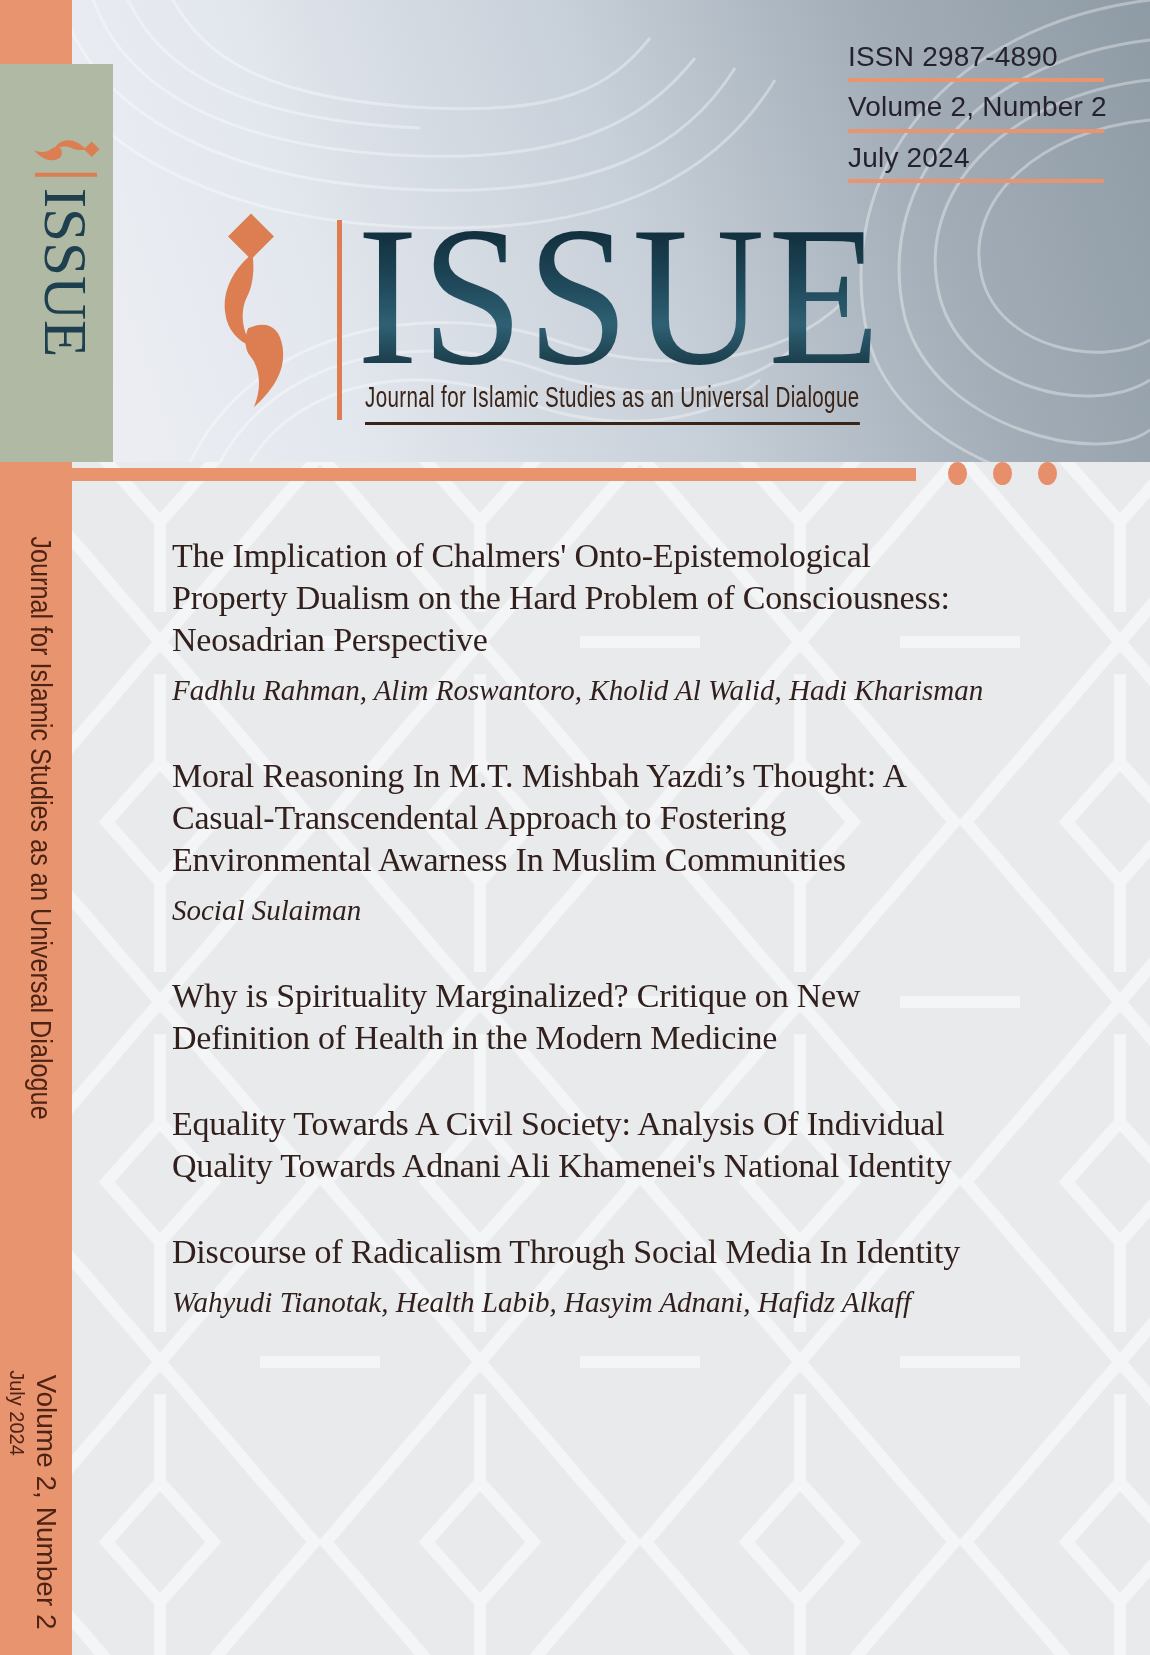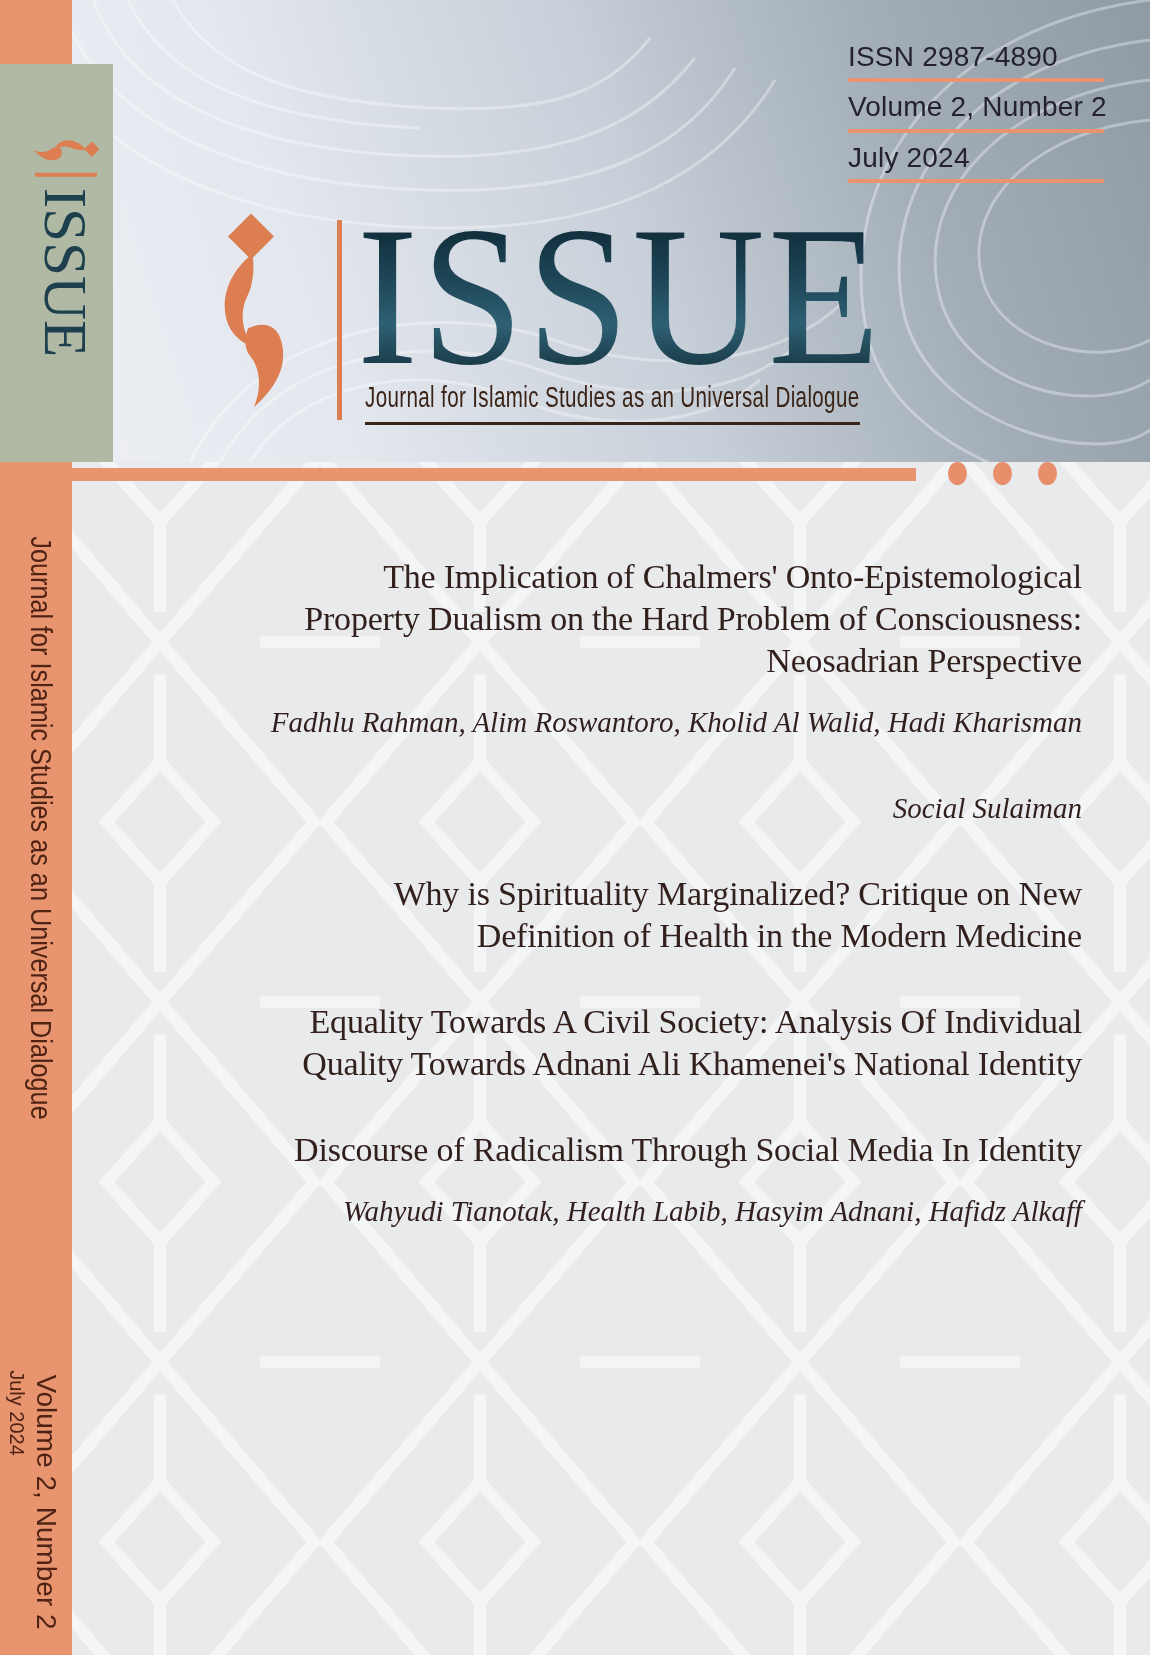--- a/index.html
+++ b/index.html
@@ -71,29 +71,29 @@
   }
   .side-volume{
     left:46px;top:1502px;font-size:28px;
     transform:translate(-50%,-50%) rotate(90deg);
   }
   .side-date{
     left:16px;top:1413px;font-size:20px;
     transform:translate(-50%,-50%) rotate(90deg);
   }
   
-  .articles{position:absolute;left:172px;top:556px;width:910px;text-align:right;}
+  .articles{position:absolute;left:172px;top:535px;width:910px;}
   .article{margin-bottom:44px;}
   .a-title{
     font-family:"Liberation Serif",serif;font-size:34px;line-height:42px;
     color:#32201d;letter-spacing:-0.2px;white-space:pre-line;
   }
   .a-authors{
     font-family:"Liberation Serif",serif;font-style:italic;
-    font-size:29px;line-height:42px;margin-top:19px;color:#301f1c;
+    font-size:29px;line-height:42px;margin-top:8px;color:#301f1c;
   }
 </style>
 </head>
 <body>
 
 <svg width="0" height="0" style="position:absolute" aria-hidden="true">
   <symbol id="calligraphy-mark" viewBox="0 0 100 280">
     <g fill="#DC7E51">
       <path d="M50,2 L82,34 L50,66 L18,34 Z"></path>
       <path d="M52,58 C24,80 10,112 14,140 C17,165 32,180 52,188 C37,165 34,138 45,117 C53,102 55,78 52,58 Z"></path>
@@ -179,20 +179,23 @@
   <div class="vtext side-date">July 2024</div>
 
   <div class="articles">
     <div class="article">
       <div class="a-title">The Implication of Chalmers' Onto-Epistemological
 Property Dualism on the Hard Problem of Consciousness:
 Neosadrian Perspective</div>
       <div class="a-authors">Fadhlu Rahman, Alim Roswantoro, Kholid Al Walid, Hadi Kharisman</div>
     </div>
     <div class="article">
+      <div class="a-title">Moral Reasoning In M.T. Mishbah Yazdi’s Thought: A
+Casual-Transcendental Approach to Fostering
+Environmental Awarness In Muslim Communities</div>
       <div class="a-authors">Social Sulaiman</div>
     </div>
     <div class="article">
       <div class="a-title">Why is Spirituality Marginalized? Critique on New
 Definition of Health in the Modern Medicine</div>
     </div>
     <div class="article">
       <div class="a-title">Equality Towards A Civil Society: Analysis Of Individual
 Quality Towards Adnani Ali Khamenei's National Identity</div>
     </div>

